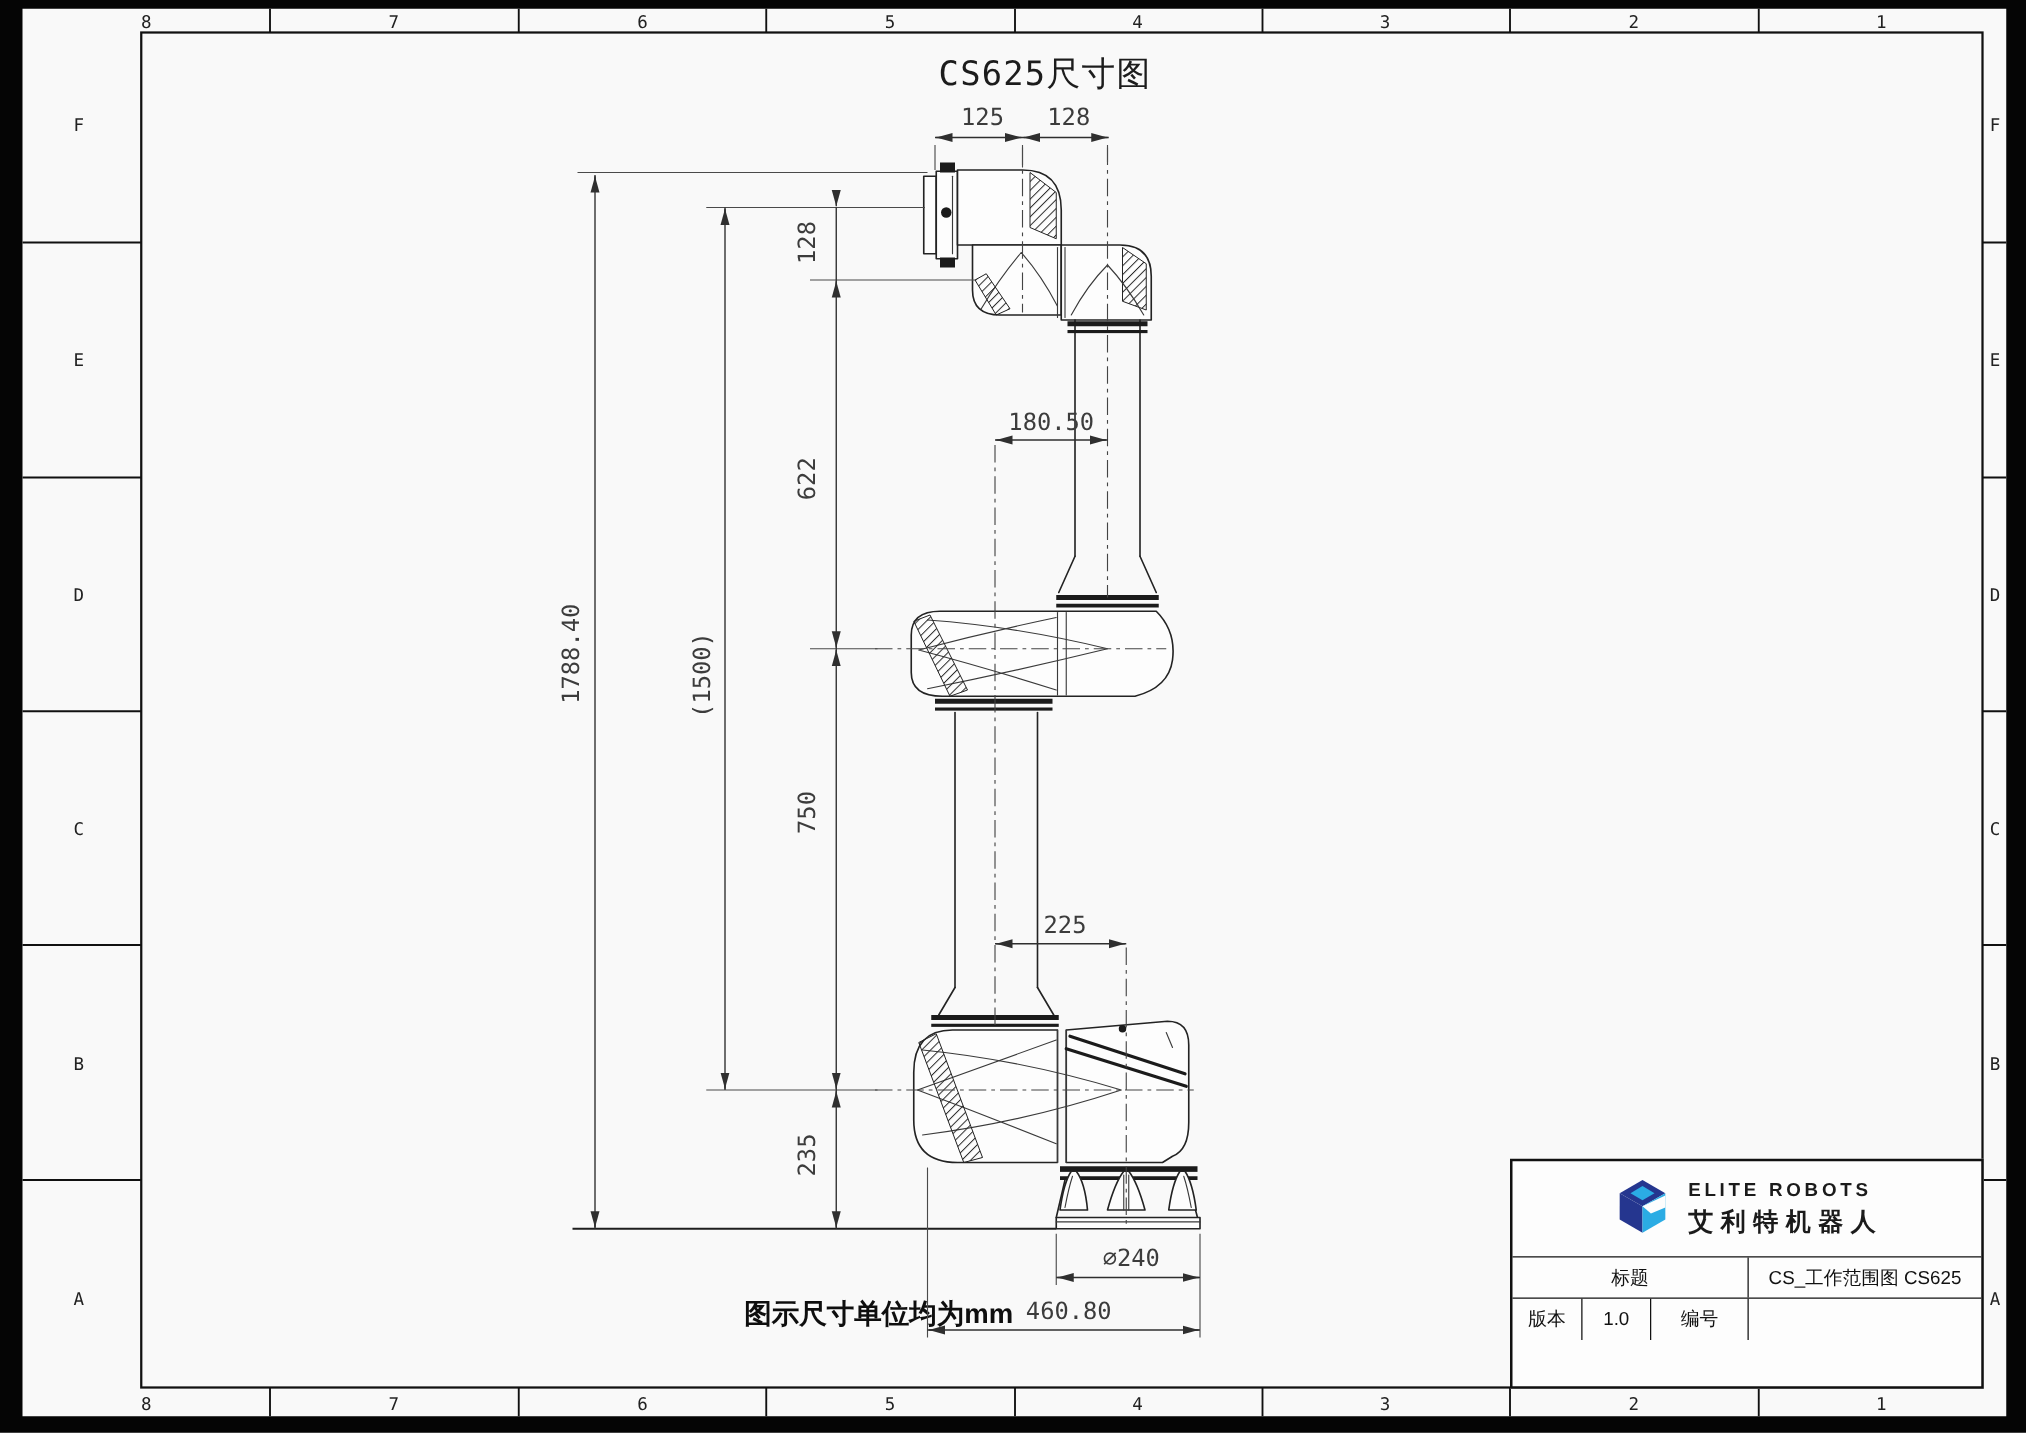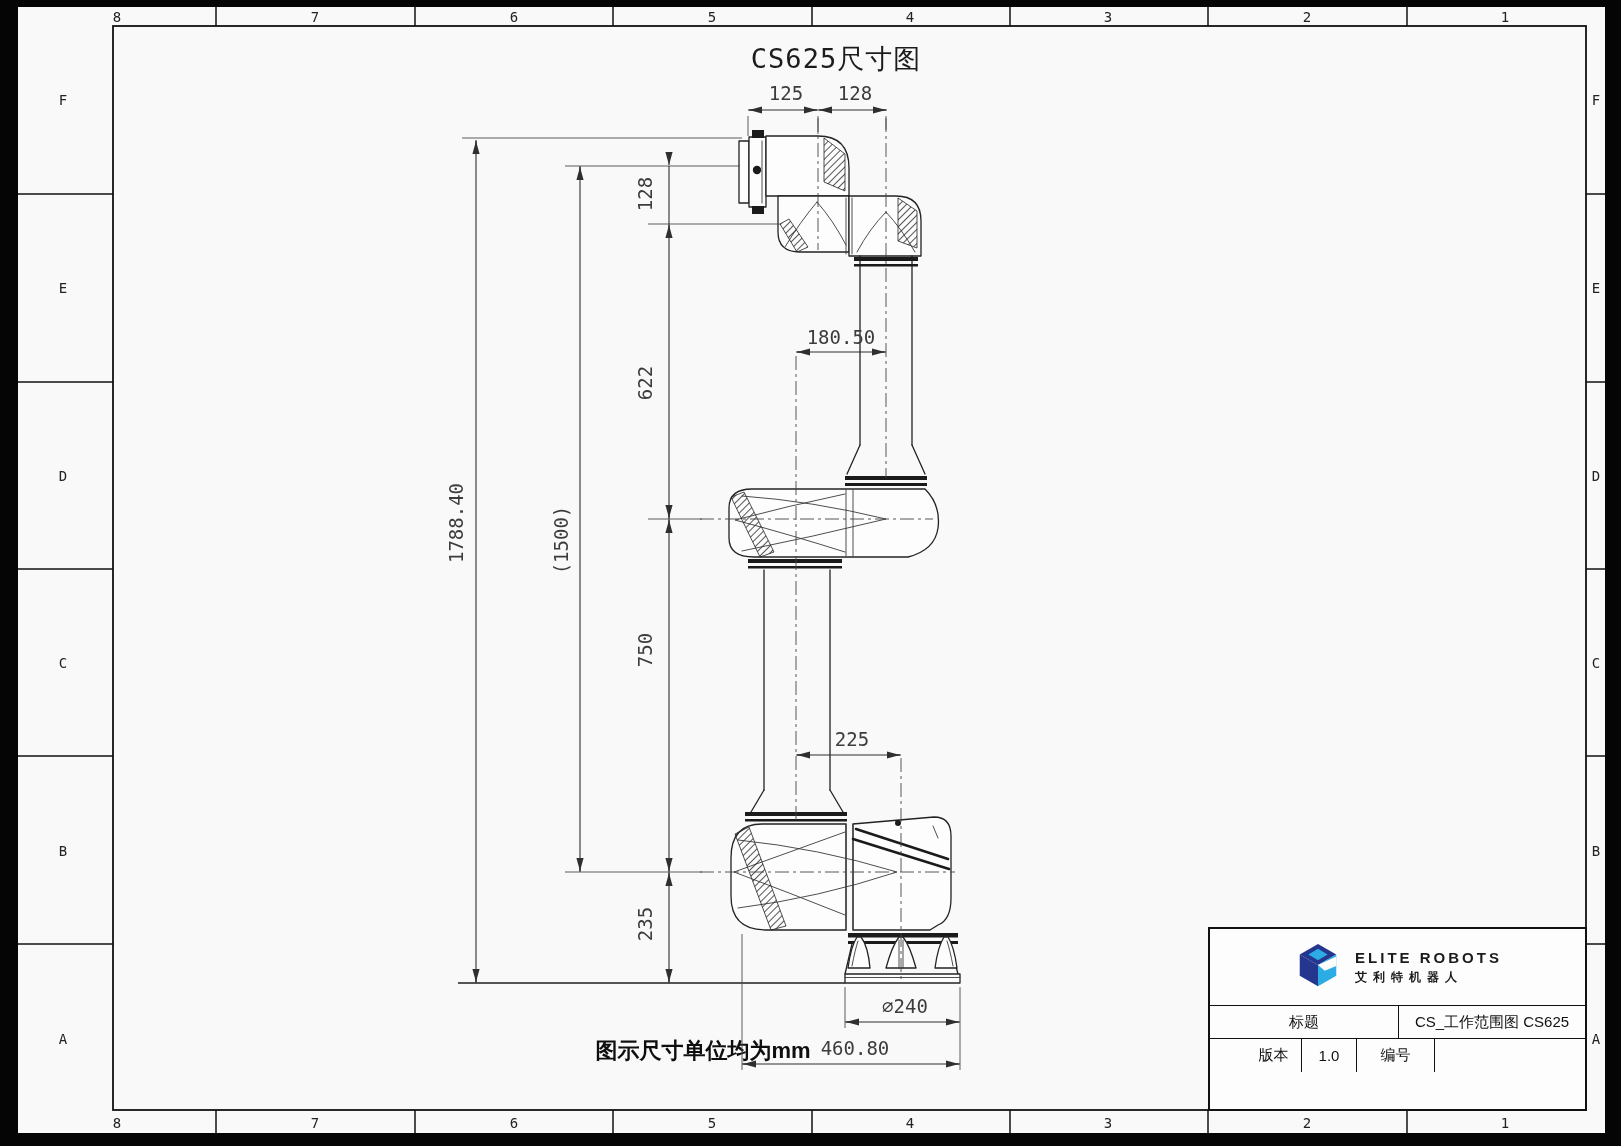--- a/index.html
+++ b/index.html
@@ -16,26 +16,26 @@
   .lnarr{fill:none;stroke:#2f2f2f;stroke-width:1.1;}
   .lnz{stroke:#111;stroke-width:1.5;}
   .dimtxt{font-family:"DejaVu Sans Mono",monospace;font-size:19px;fill:#3c3c3c;text-anchor:middle;}
   .zlab{font-family:"DejaVu Sans Mono",monospace;font-size:14px;fill:#222;text-anchor:middle;}
   .ttl{font-family:"DejaVu Sans Mono",monospace;font-size:27px;fill:#1c1c1c;text-anchor:middle;letter-spacing:1px;}
   .cap{font-family:"Liberation Sans",sans-serif;font-size:22px;font-weight:bold;fill:#0e0e0e;text-anchor:middle;}
   .tblock{position:absolute;left:1208px;top:927px;width:379px;height:184px;background:#fdfdfd;
     border:2px solid #111;box-sizing:border-box;display:grid;grid-template-rows:77px 33px 33px auto;color:#111;}
   .tb-logo-row{display:flex;align-items:center;justify-content:center;gap:12px;border-bottom:1.4px solid #111;}
   .brand-en{font-size:15px;font-weight:bold;letter-spacing:3px;color:#1b1b1b;}
-  .brand-cn{font-size:12px;font-weight:bold;letter-spacing:6px;color:#1b1b1b;margin-top:3px;}
+  .brand-cn{font-size:20px;font-weight:bold;letter-spacing:6px;color:#1b1b1b;margin-top:3px;}
   .tb-row{display:grid;grid-template-columns:189px auto;border-bottom:1.4px solid #111;}
   .tb-row:last-child{border-bottom:none;}
   .tb-cell{display:flex;align-items:center;justify-content:center;font-size:15px;border-right:1.4px solid #111;}
   .tb-cell:last-child{border-right:none;}
-  .tb-bot{display:grid;grid-template-columns:56px 55px 78px auto;padding-left:36px;}
+  .tb-bot{display:grid;grid-template-columns:56px 55px 78px auto;}
 </style>
 </head>
 <body>
 
 <div class="sheet"></div>
 
 <svg width="1621" height="1146" viewBox="0 0 1621 1146" style="position:absolute;left:0;top:0;">
   <defs>
     <pattern id="hatch" patternUnits="userSpaceOnUse" width="5" height="5" patternTransform="rotate(45)">
       <line x1="0" y1="0" x2="0" y2="5" stroke="#2a2a2a" stroke-width="1.6"></line>

